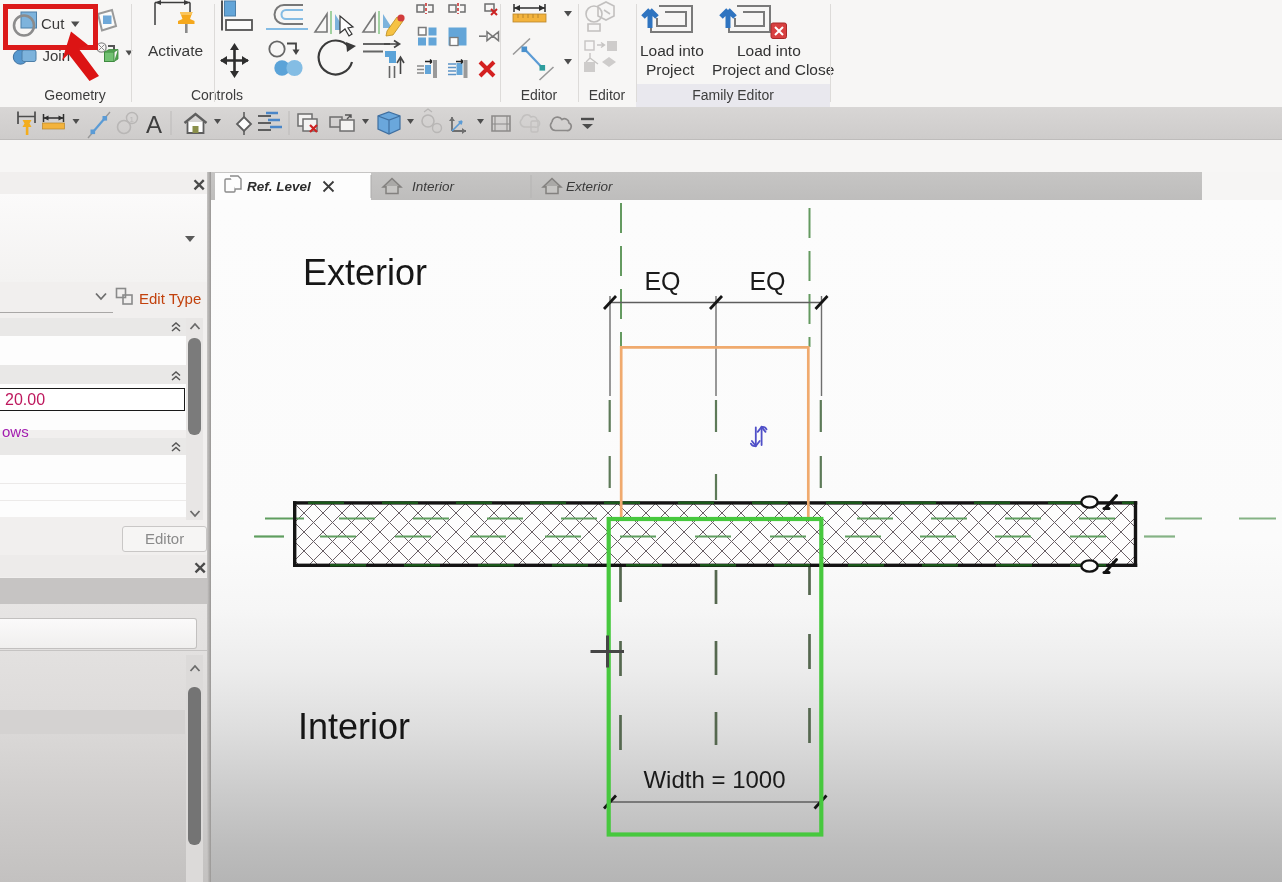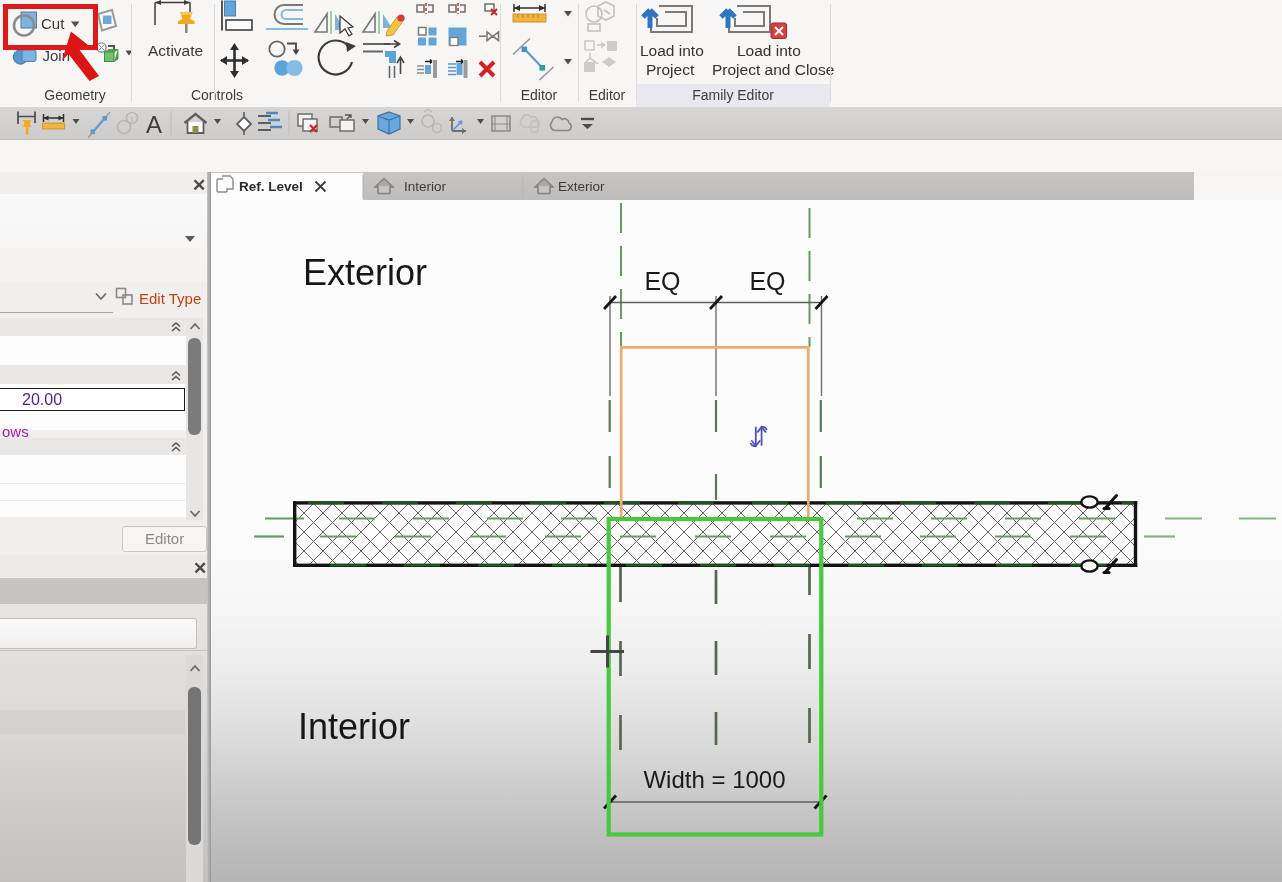--- a/index.html
+++ b/index.html
@@ -9,21 +9,21 @@
   
   #ribbon{left:0;top:0;width:1282px;height:107px;background:#f7f6f5;}
   .plabel{position:absolute;top:87px;font-size:14px;color:#3d3d3d;text-align:center;}
   .psep{position:absolute;top:4px;height:98px;width:1px;background:#dddbd9;}
   
   #qat{left:0;top:107px;width:1282px;height:32px;
        background:linear-gradient(#d8d6d5,#cecccb);border-bottom:1px solid #bebcbb;}
   
   #midstrip{left:0;top:140px;width:1282px;height:32px;background:#f7f6f5;}
   
-  #tabbar{left:203px;top:172px;width:991px;height:28px;background:linear-gradient(#c6c5c4,#bebdbc);}
+  #tabbar{left:211px;top:172px;width:991px;height:28px;background:linear-gradient(#c6c5c4,#bebdbc);font-style:italic;}
   #tab-active{position:absolute;left:4px;top:1px;width:156px;height:27px;background:#fdfdfd;}
   .tabtxt{font-size:13.5px;color:#2c2c2c;}
   
   #canvas{left:211px;top:200px;width:1071px;height:682px;
     background:linear-gradient(#fcfcfc 0%,#fbfbfb 50%,#f6f6f6 60%,#ececec 69%,#ddd 78%,#cbcbcb 87%,#bcbcbc 95%,#b5b5b5 100%);}
   
   #lpanel{left:0;top:172px;width:211px;height:710px;background:#f1efee;}
   #lpanel .row-hdr{position:absolute;left:0;width:186px;background:#e9e8e7;}
   #lpanel .row-white{position:absolute;left:0;width:186px;background:#fdfdfd;}
   .xbtn{position:absolute;font-size:17px;color:#4a4a4a;font-weight:bold;}
@@ -400,21 +400,21 @@
     <div class="row-hdr" style="top:146px;height:18px;"></div>
     <div class="row-white" style="top:164px;height:29px;"></div>
     <div class="row-hdr" style="top:193px;height:19px;"></div>
     <div class="row-white" style="top:212px;height:46px;"></div>
     <div class="row-hdr" style="top:266px;height:17px;"></div>
     <div class="row-white" style="top:283px;height:62px;"></div>
     <div class="abs" style="left:0;top:311px;width:186px;height:1px;background:#eceae9;"></div>
     <div class="abs" style="left:0;top:328px;width:186px;height:1px;background:#eceae9;"></div>
 
     <div class="abs" style="left:-4px;top:216px;width:187px;height:21px;background:#fff;border:1.6px solid #1a1a1a;"></div>
-    <div class="abs" style="left:22px;top:219px;font-size:16px;color:#4c1d95;">20.00</div>
+    <div class="abs" style="left:5px;top:219px;font-size:16px;color:#be185d;">20.00</div>
     <div class="abs" style="left:2px;top:251px;font-size:15px;color:#a21caf;">ows</div>
 
     <svg class="abs" style="left:171px;top:150px" width="10" height="10" viewBox="0 0 10 10">
       <path d="M1 4.5 L5 1 L9 4.5 M1 9 L5 5.5 L9 9" fill="none" stroke="#555" stroke-width="1.5"></path>
     </svg>
     <svg class="abs" style="left:171px;top:199px" width="10" height="10" viewBox="0 0 10 10">
       <path d="M1 4.5 L5 1 L9 4.5 M1 9 L5 5.5 L9 9" fill="none" stroke="#555" stroke-width="1.5"></path>
     </svg>
     <svg class="abs" style="left:171px;top:270px" width="10" height="10" viewBox="0 0 10 10">
       <path d="M1 4.5 L5 1 L9 4.5 M1 9 L5 5.5 L9 9" fill="none" stroke="#555" stroke-width="1.5"></path>

